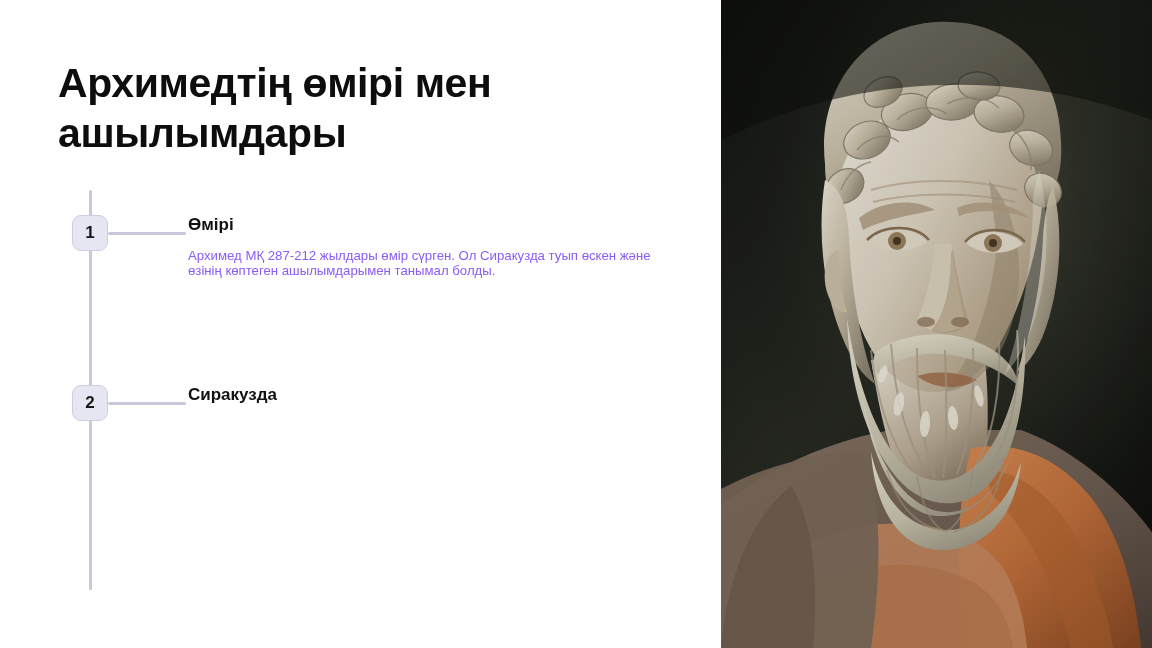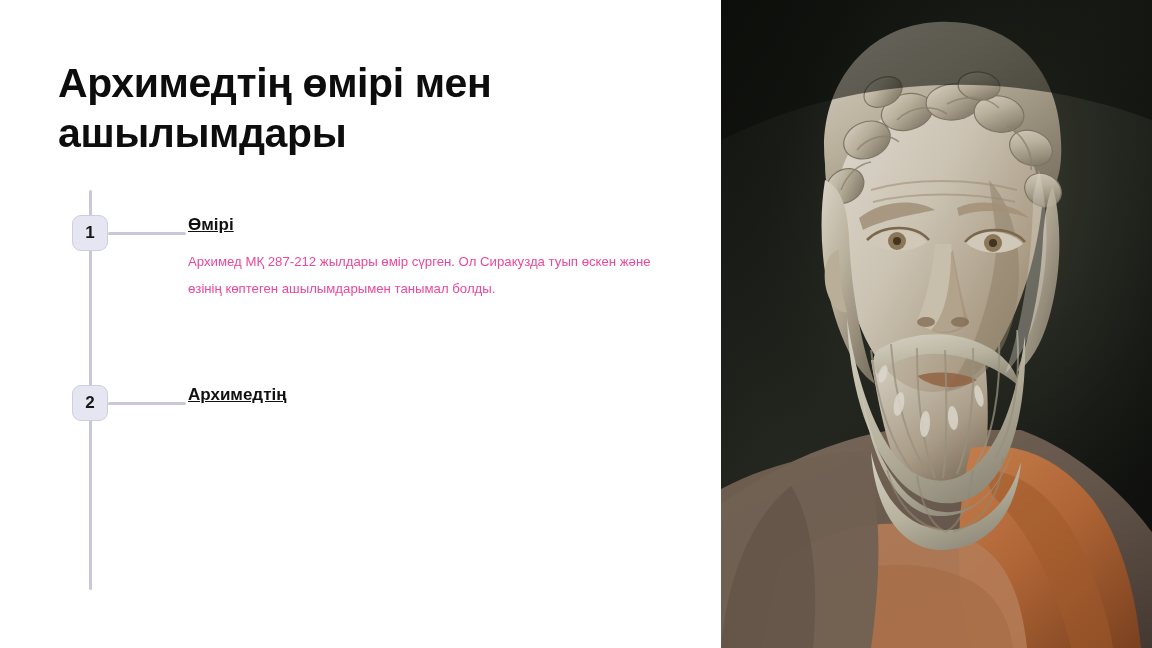--- a/index.html
+++ b/index.html
@@ -102,28 +102,27 @@
     top: 0;
     width: 470px;
   }
   .step-heading {
     margin: 0 0 13px 0;
     font-size: 17px;
     font-weight: 700;
     line-height: 1.2;
     color: #111111;
     font-family: "Liberation Sans", "DejaVu Sans", sans-serif;
-    text-decoration: underline;
   }
   .step-text {
     margin: 0;
     font-size: 13.2px;
     font-weight: 400;
-    line-height: 27px;
-    color: #ec4899;
+    line-height: 15px;
+    color: #8b5cf6;
     font-family: "Liberation Sans", "DejaVu Sans", sans-serif;
   }
 
   
   .hero-image {
     position: absolute;
     left: 721px;
     top: 0;
     width: 431px;
     height: 648px;
@@ -151,21 +150,21 @@
         <div class="step-body">
           <h2 class="step-heading">Өмірі</h2>
           <p class="step-text">Архимед МҚ 287-212 жылдары өмір сүрген. Ол Сиракузда туып өскен және өзінің көптеген ашылымдарымен танымал болды.</p>
         </div>
       </div>
 
       <div class="step step-2">
         <div class="badge">2</div>
         <div class="connector"></div>
         <div class="step-body">
-          <h2 class="step-heading">Архимедтің</h2>
+          <h2 class="step-heading">Сиракузда</h2>
         </div>
       </div>
 
     </div>
   </div>
 
   <div class="hero-image">
     <svg width="431" height="648" viewBox="0 0 431 648" xmlns="http://www.w3.org/2000/svg">
       <defs>
         <linearGradient id="bgGrad" x1="0" y1="0" x2="1" y2="1">

